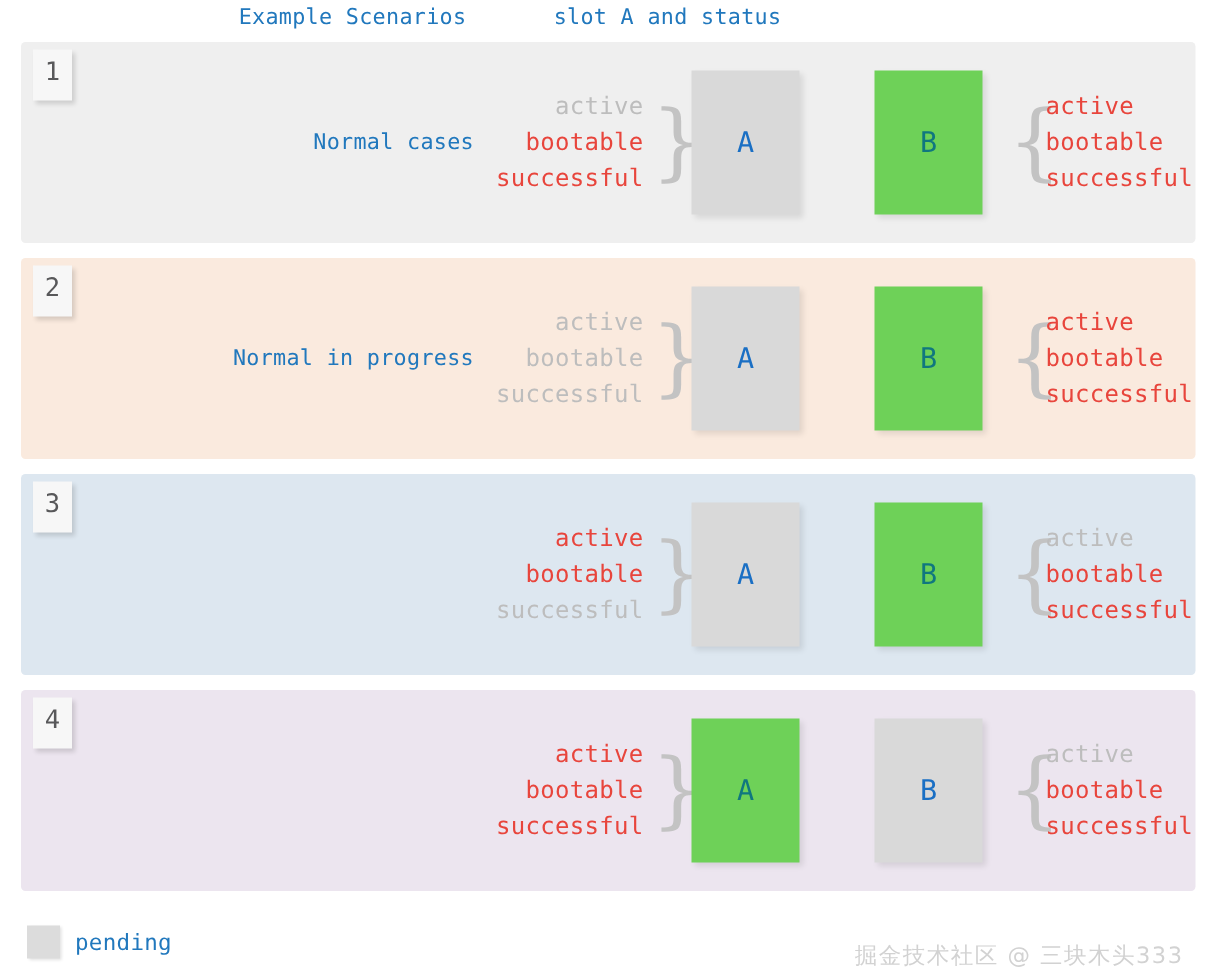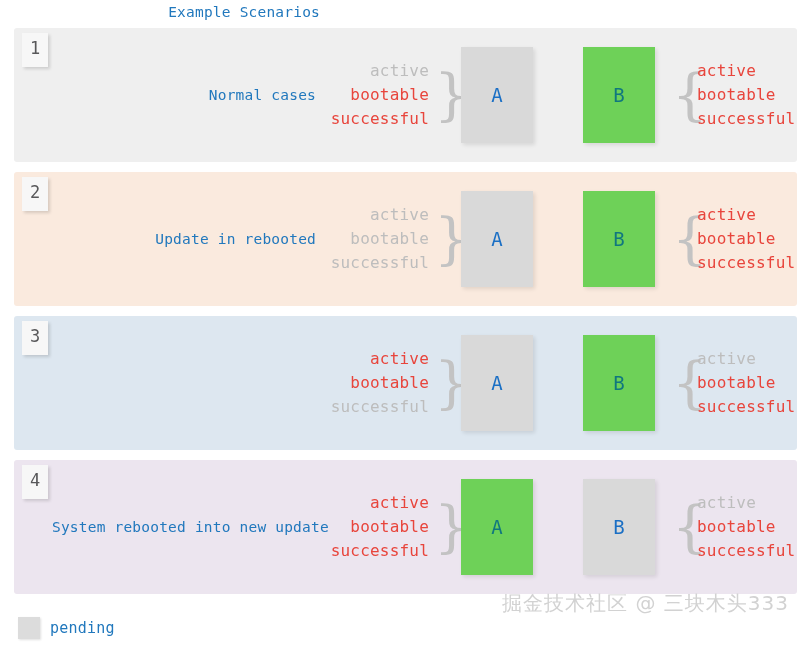--- a/index.html
+++ b/index.html
@@ -24,21 +24,21 @@
     position: relative;
     height: 28px;
   }
   .header-cell {
     position: absolute;
     top: 4px;
     color: #2178bd;
     font-size: 14.5px;
     letter-spacing: 0.2px;
     white-space: nowrap;
-    text-align: right;
+    text-align: center;
   }
   .header-scenarios { left: 150px; width: 170px; }
   .header-slota     { left: 355px; width: 180px; }
   .header-slotb     { left: 570px; width: 180px; }
 
   
   .rows {
     position: relative;
     padding: 0 14px;
   }
@@ -168,35 +168,36 @@
   .legend-label {
     color: #2178bd;
     font-size: 15px;
     letter-spacing: 0.2px;
   }
 
   
   .watermark {
     position: absolute;
     right: 22px;
-    bottom: 36px;
+    bottom: 6px;
     color: #d2d2d2;
-    font-size: 20px;
+    font-size: 15px;
     letter-spacing: 1px;
     font-family: "DejaVu Sans", "Liberation Sans", sans-serif;
     white-space: nowrap;
   }
 </style>
 </head>
 <body>
 
 <div class="page">
 
   <div class="header-row">
     <div class="header-cell header-scenarios">Example Scenarios</div>
+    <div class="header-cell header-slota">slot A and status</div>
   </div>
 
   <div class="rows" id="rows-container">
       <div class="row row-1">
         <div class="badge">1</div>
         <div class="scenario-label">Normal cases</div>
         <div class="status-stack status-a">
           <span class="st-off">active</span>
           <span class="st-on">bootable</span>
           <span class="st-on">successful</span>
@@ -210,21 +211,21 @@
         </div>
         <div class="brace brace-b">{</div>
         <div class="status-stack status-b">
           <span class="st-on">active</span>
           <span class="st-on">bootable</span>
           <span class="st-on">successful</span>
         </div>
       </div>
       <div class="row row-2">
         <div class="badge">2</div>
-        <div class="scenario-label">Update in rebooted</div>
+        <div class="scenario-label">Normal in progress</div>
         <div class="status-stack status-a">
           <span class="st-off">active</span>
           <span class="st-off">bootable</span>
           <span class="st-off">successful</span>
         </div>
         <div class="brace brace-a">}</div>
         <div class="slot slot-a unused">
           <span>A</span>
         </div>
         <div class="slot slot-b current">
@@ -253,21 +254,20 @@
         </div>
         <div class="brace brace-b">{</div>
         <div class="status-stack status-b">
           <span class="st-off">active</span>
           <span class="st-on">bootable</span>
           <span class="st-on">successful</span>
         </div>
       </div>
       <div class="row row-4">
         <div class="badge">4</div>
-        <div class="scenario-label">System rebooted into new update</div>
         <div class="status-stack status-a">
           <span class="st-on">active</span>
           <span class="st-on">bootable</span>
           <span class="st-on">successful</span>
         </div>
         <div class="brace brace-a">}</div>
         <div class="slot slot-a current">
           <span>A</span>
         </div>
         <div class="slot slot-b unused">

